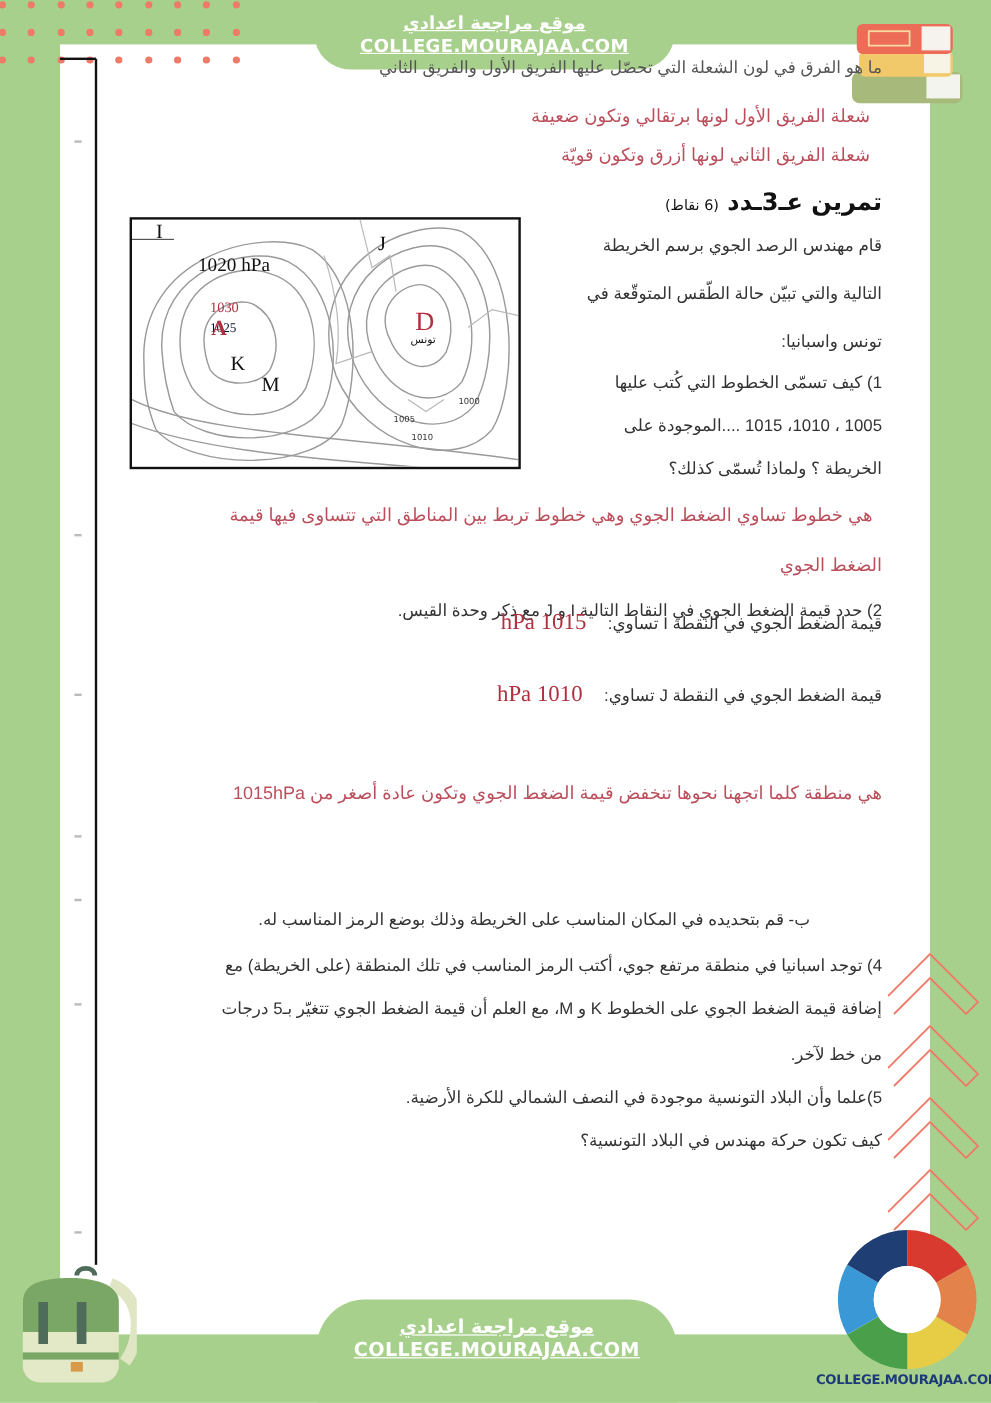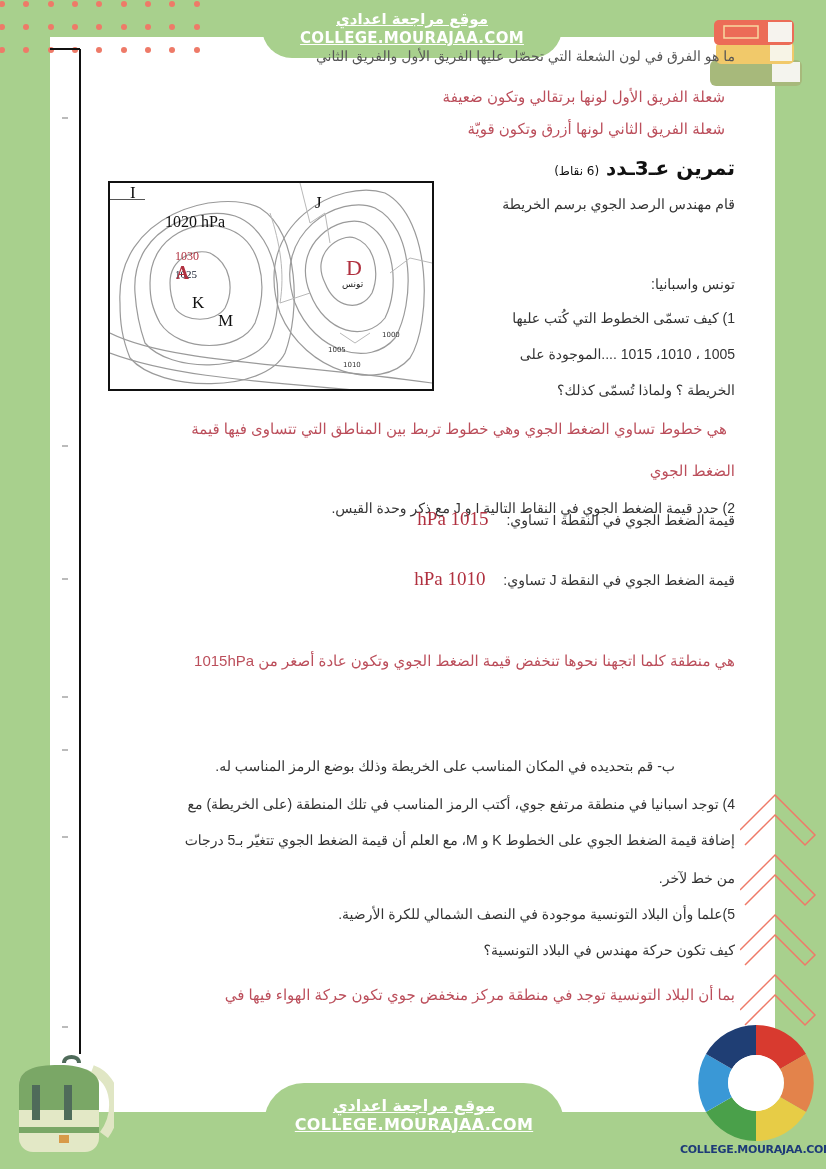--- a/index.html
+++ b/index.html
@@ -133,20 +133,21 @@
   <div class="line q" style="top:8px; color:#555;">ما هو الفرق في لون الشعلة التي تحصّل عليها الفريق الأول والفريق الثاني</div>
   <div class="line answer" style="top:48px; right:10px;">شعلة الفريق الأول لونها برتقالي وتكون ضعيفة</div>
   <div class="line answer" style="top:80px; right:10px;">شعلة الفريق الثاني لونها أزرق وتكون قويّة</div>
 
   <div class="line title" style="top:116px;">
     <span>تمرين عـ3ـدد</span>
     <small>(6 نقاط)</small>
   </div>
 
   <div class="line q" style="top:156px;">قام مهندس الرصد الجوي برسم الخريطة</div>
+  <div class="line q" style="top:196px;">التالية والتي تبيّن حالة الطّقس المتوقّعة في</div>
   <div class="line q" style="top:236px;">تونس واسبانيا:</div>
   <div class="line q" style="top:270px;">1) كيف تسمّى الخطوط التي كُتب عليها</div>
   <div class="line q" style="top:306px;">1005 ، 1010، 1015 ....الموجودة على</div>
   <div class="line q" style="top:342px;">الخريطة ؟ ولماذا تُسمّى كذلك؟</div>
 
   <div class="line answer" style="top:380px; right:8px;">هي خطوط تساوي الضغط الجوي وهي خطوط تربط بين المناطق التي تتساوى فيها قيمة</div>
   <div class="line answer" style="top:422px;">الضغط الجوي</div>
 
   <div class="line q" style="top:460px;">2) حدد قيمة الضغط الجوي في النقاط التالية I و J مع ذكر وحدة القيس.</div>
   <div class="line q" style="top:468px;margin-left:48px;">
@@ -158,21 +159,20 @@
     <span class="val">1010 hPa</span>
   </div>
   <div class="line answer" style="top:612px;">هي منطقة كلما اتجهنا نحوها تنخفض قيمة الضغط الجوي وتكون عادة أصغر من 1015hPa</div>
 
   <div class="line q" style="top:718px; right:60px;">ب- قم بتحديده في المكان المناسب على الخريطة وذلك بوضع الرمز المناسب له.</div>
   <div class="line q" style="top:756px;">4) توجد اسبانيا في منطقة مرتفع جوي، أكتب الرمز المناسب في تلك المنطقة (على الخريطة) مع</div>
   <div class="line q" style="top:792px;margin-left:24px;">إضافة قيمة الضغط الجوي على الخطوط K و M، مع العلم أن قيمة الضغط الجوي تتغيّر بـ5 درجات</div>
   <div class="line q" style="top:830px;">من خط لآخر.</div>
   <div class="line q" style="top:866px;">5)علما وأن البلاد التونسية موجودة في النصف الشمالي للكرة الأرضية.</div>
   <div class="line q" style="top:902px;">كيف تكون حركة مهندس في البلاد التونسية؟</div>
-  <div class="line answer" style="top:946px;">بما أن البلاد التونسية توجد في منطقة مركز منخفض جوي تكون حركة الهواء فيها في</div>
 </div>
 
 <div class="map">
   <svg width="322" height="206" viewBox="0 0 322 206">
     <g fill="none" stroke="#9a9a9a" stroke-width="1.2">
       <path d="M40 100 C40 50 90 35 115 45 C150 55 160 100 145 140 C130 170 70 170 50 140 C42 125 40 115 40 100Z"></path>
       <path d="M25 110 C20 40 100 20 130 35 C170 55 175 120 160 155 C140 190 60 190 35 160 C28 140 26 125 25 110Z"></path>
       <path d="M10 120 C5 30 110 5 150 25 C190 50 190 130 175 170 C155 210 50 210 20 175 C12 155 10 140 10 120Z"></path>
       <path d="M60 100 C60 75 85 65 100 70 C120 80 125 105 115 125 C105 140 75 140 65 125 C61 115 60 108 60 100Z"></path>
       <path d="M215 100 C200 70 230 50 245 55 C265 62 270 90 262 110 C250 130 225 125 215 100Z"></path>

